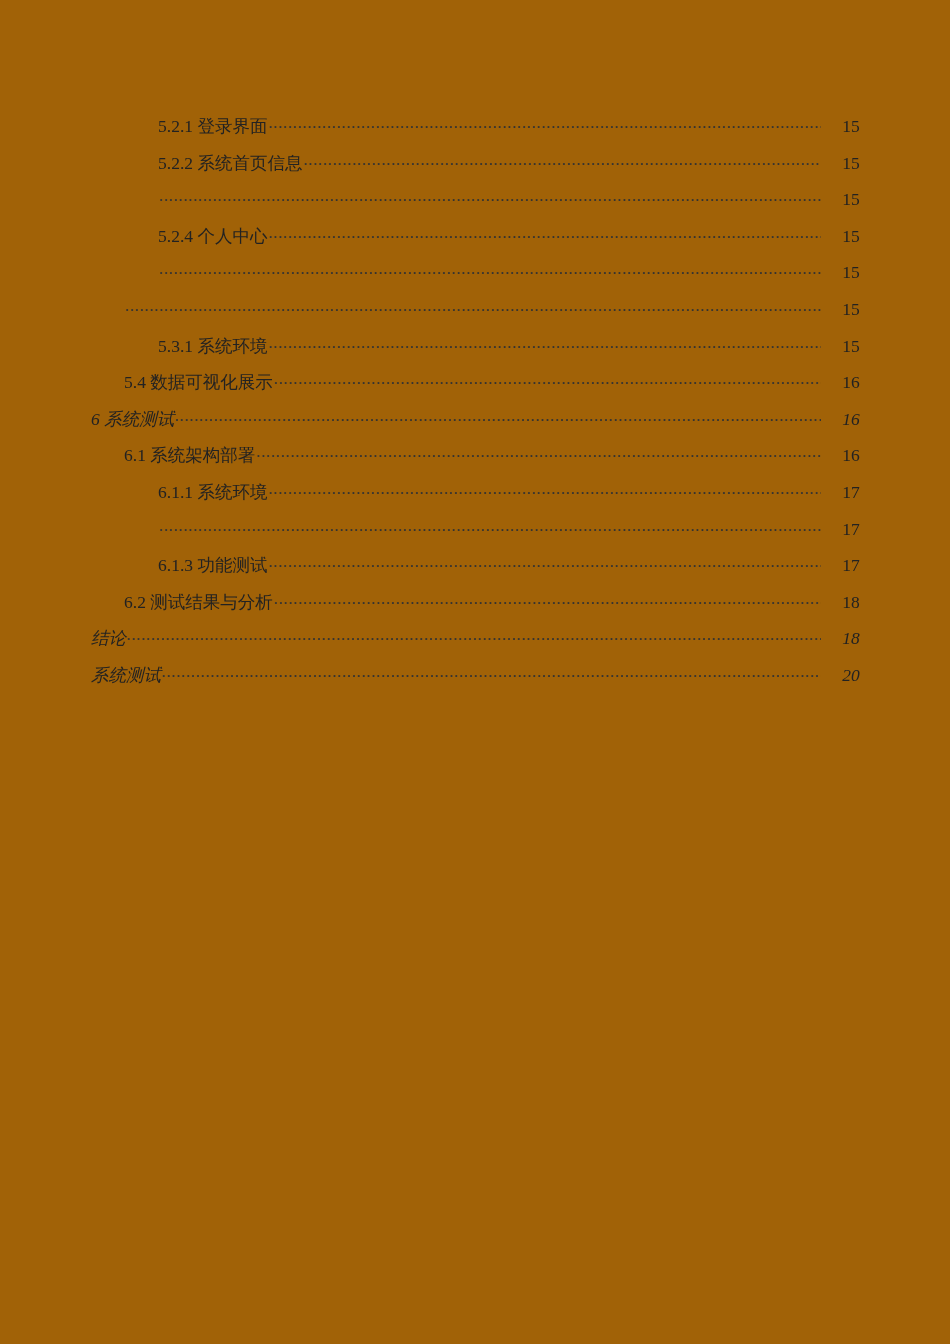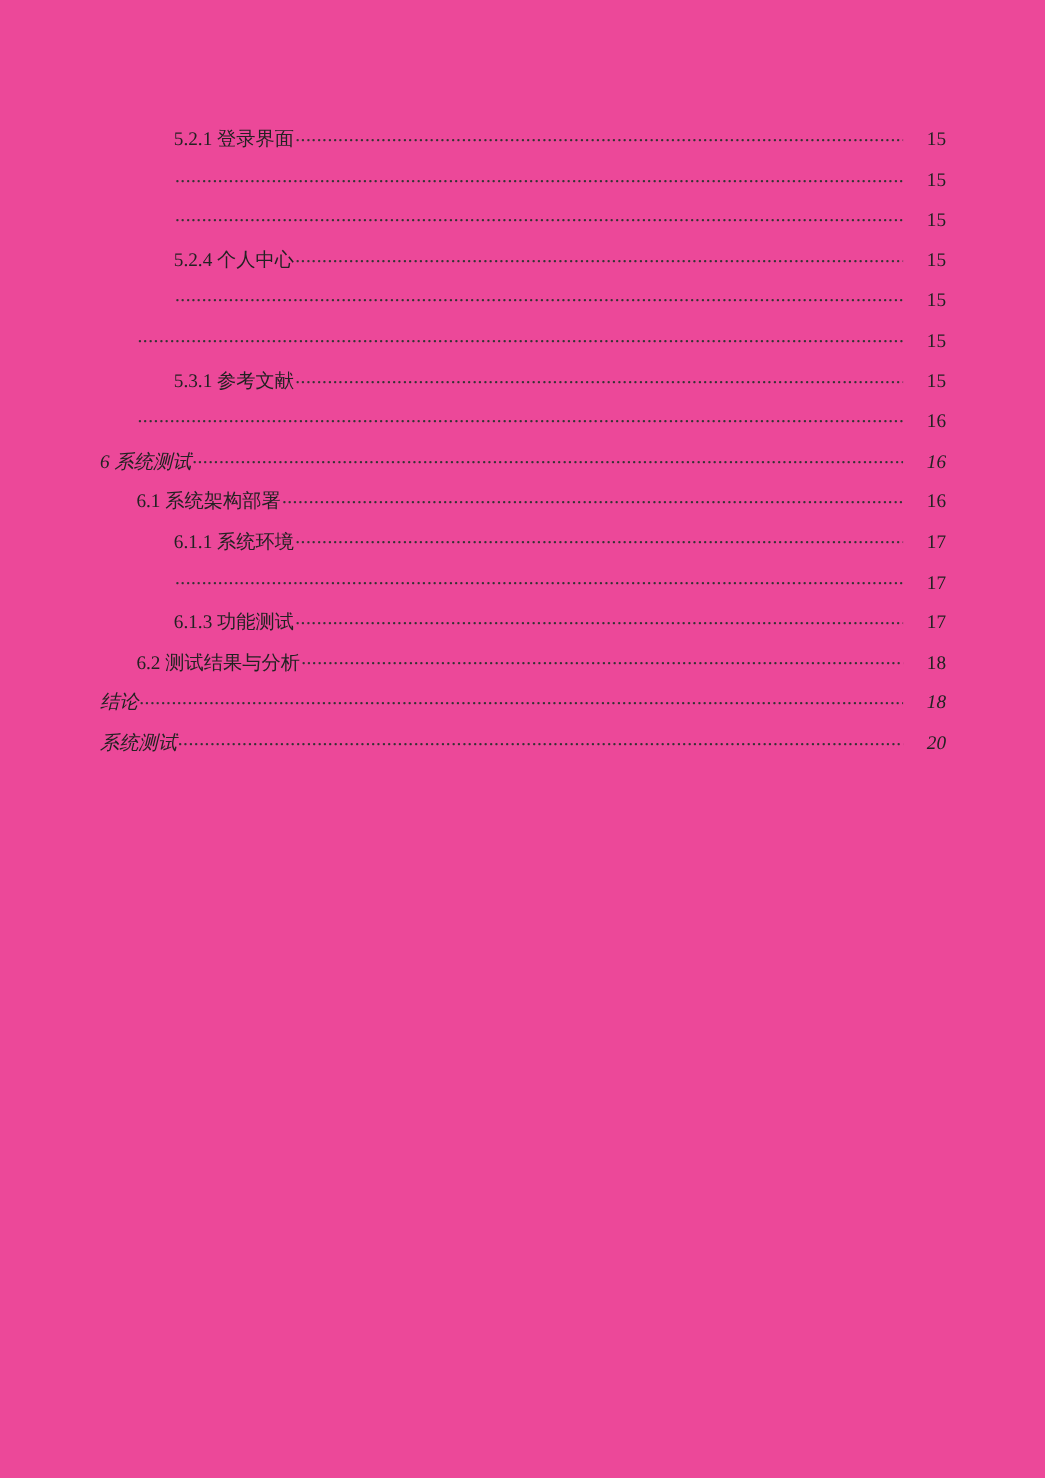--- a/index.html
+++ b/index.html
@@ -14,21 +14,21 @@
       overflow: hidden;
       font-family: "Liberation Serif", "DejaVu Serif", serif;
       color: #222222;
     }
     .page {
       position: absolute;
       left: 0;
       top: 0;
       width: 950px;
       height: 1344px;
-      background: #ec4899;
+      background: #a16207;
     }
     .toc {
       position: absolute;
       left: 91px;
       top: 108px;
       width: 769px;
     }
     .toc-row {
       display: flex;
       align-items: baseline;
@@ -55,38 +55,39 @@
       position: absolute;
       left: 0;
       bottom: 0;
       letter-spacing: 0.5px;
       font-size: 17.5px;
       line-height: 20px;
       color: #333333;
     }
     .toc-page {
       flex: 0 0 auto;
-      text-align: right;
+      text-align: center;
       min-width: 18px;
       margin-left: 20px;
     }
   </style>
 </head>
 <body>
 
 <div class="page">
   <div class="toc">
 
     <div class="toc-row level-3">
       <span class="toc-title">5.2.1 登录界面</span>
       <span class="toc-leader"></span>
       <span class="toc-page">15</span>
     </div>
 
     <div class="toc-row level-3">
+      <span class="toc-title">5.2.2 系统首页信息</span>
       <span class="toc-leader"></span>
       <span class="toc-page">15</span>
     </div>
 
     <div class="toc-row level-3">
       <span class="toc-leader"></span>
       <span class="toc-page">15</span>
     </div>
 
     <div class="toc-row level-3">
@@ -99,26 +100,27 @@
       <span class="toc-leader"></span>
       <span class="toc-page">15</span>
     </div>
 
     <div class="toc-row level-2">
       <span class="toc-leader"></span>
       <span class="toc-page">15</span>
     </div>
 
     <div class="toc-row level-3">
-      <span class="toc-title">5.3.1 参考文献</span>
+      <span class="toc-title">5.3.1 系统环境</span>
       <span class="toc-leader"></span>
       <span class="toc-page">15</span>
     </div>
 
     <div class="toc-row level-2">
+      <span class="toc-title">5.4 数据可视化展示</span>
       <span class="toc-leader"></span>
       <span class="toc-page">16</span>
     </div>
 
     <div class="toc-row level-1">
       <span class="toc-title">6 系统测试</span>
       <span class="toc-leader"></span>
       <span class="toc-page">16</span>
     </div>
 

